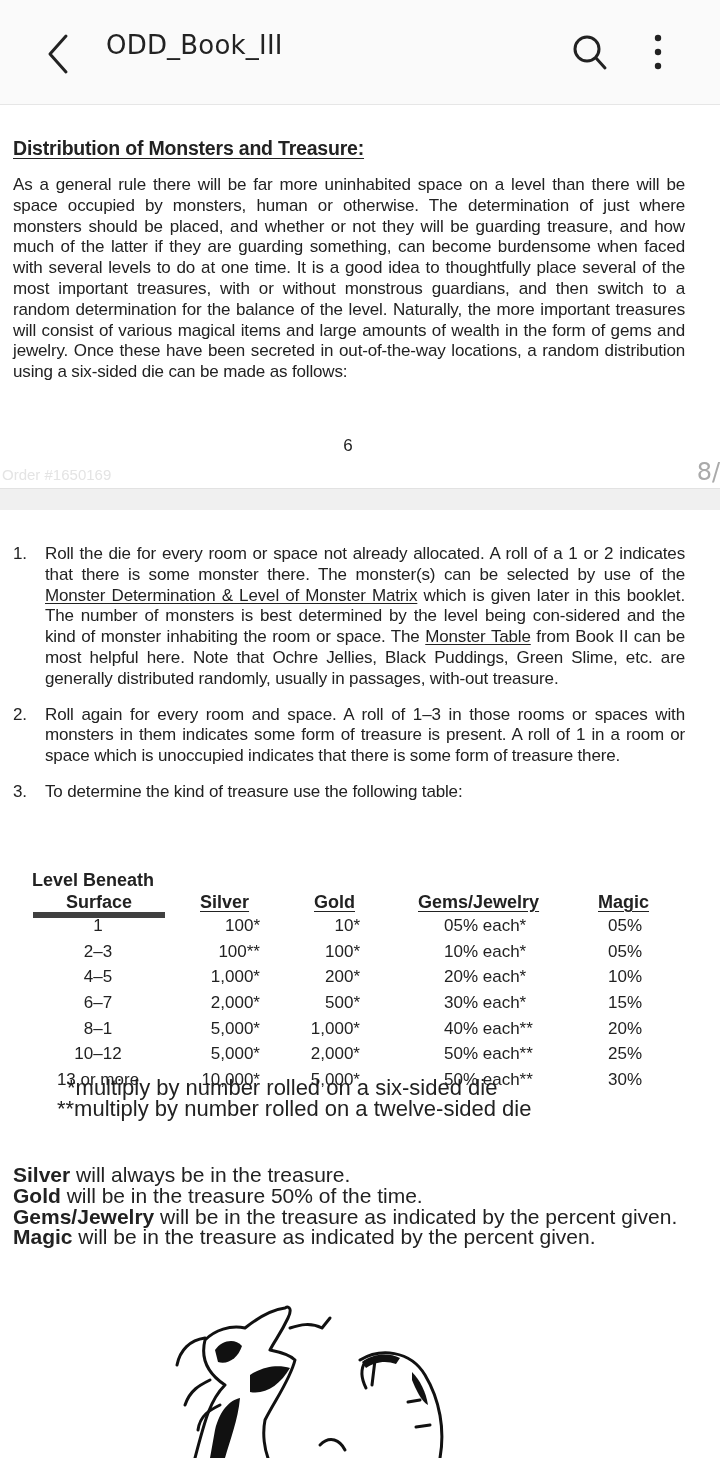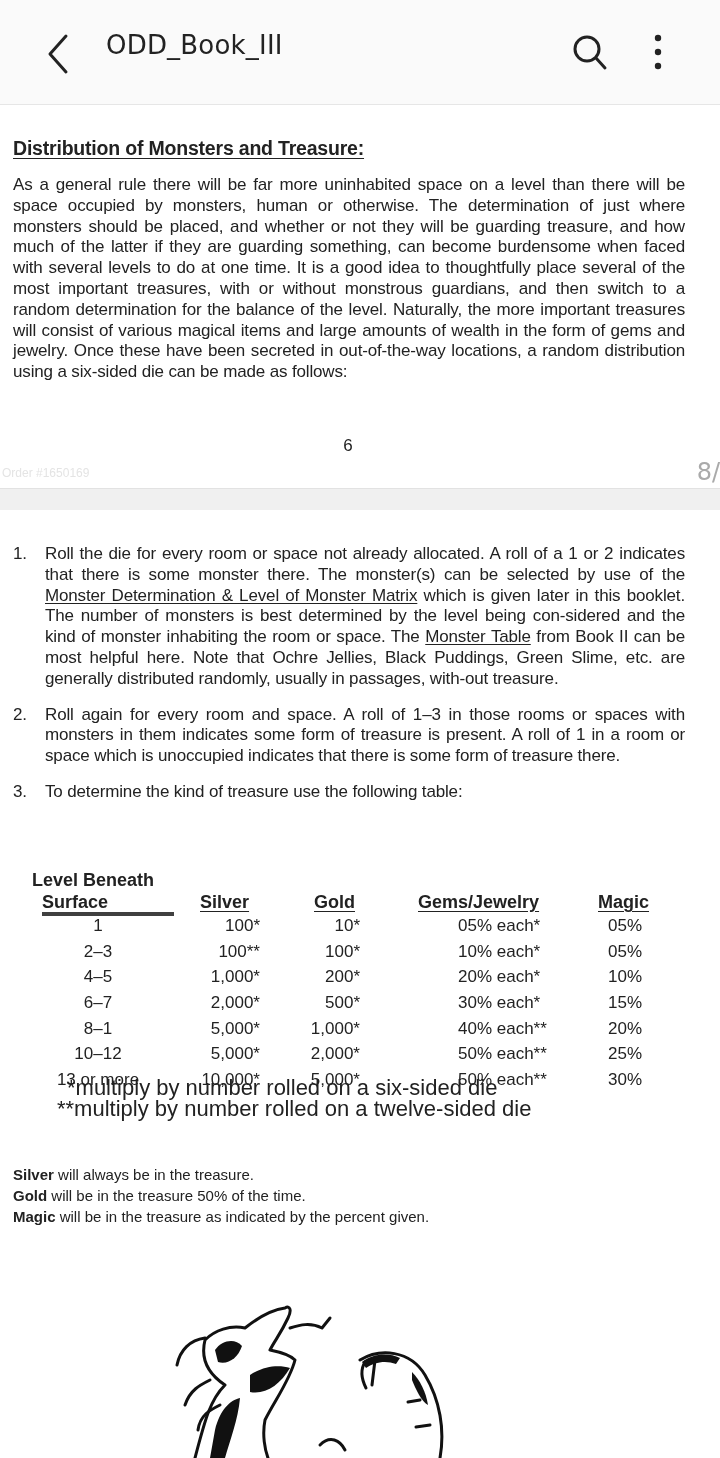--- a/index.html
+++ b/index.html
@@ -16,44 +16,44 @@
   
   .page { position: absolute; left: 0; width: 720px; background: #fff; }
   .page1 { top: 106px; height: 436px; }
   .page2 { top: 510px; height: 948px; }
   .gap { position: absolute; left: 0; top: 488px; width: 720px; height: 22px; background: #f0f0f0; border-top: 1px solid #e2e2e2; }
 
   .doc { font-family: "Liberation Sans Narrow", "Liberation Sans", sans-serif; color: #222; }
   .heading { position: absolute; left: 13px; top: 31px; font-size: 19.5px; font-weight: 700; text-decoration: underline; text-underline-offset: 3px; letter-spacing: -0.2px; }
   .para { position: absolute; left: 13px; top: 69px; width: 672px; font-size: 17px; line-height: 20.8px; text-align: justify; letter-spacing: -0.15px; }
   .page-num { position: absolute; left: 0; width: 696px; top: 330px; text-align: center; font-size: 17px; color: #222; }
-  .watermark { position: absolute; left: 2px; top: 360px; font-size: 12px; color: #e4e4e4; }
+  .watermark { position: absolute; left: 2px; top: 360px; font-size: 15px; color: #e4e4e4; }
   .page-indicator { position: absolute; right: 0; top: 352px; font-size: 24px; color: #aaa; font-family: "DejaVu Sans", sans-serif; }
 
   
   .list { position: absolute; left: 13px; top: 34px; width: 672px; font-size: 17px; line-height: 20.8px; letter-spacing: -0.15px; }
   .li { display: flex; margin-bottom: 15px; }
   .li-num { width: 32px; flex: none; }
   .li-text { flex: 1; text-align: justify; }
   .u { text-decoration: underline; text-underline-offset: 2px; }
 
   .tbl { position: absolute; left: 30px; top: 360px; width: 640px; font-size: 17px; }
   .tbl .hdr { position: relative; height: 46px; font-weight: 700; font-size: 18px; }
   .tbl .hdr span { position: absolute; }
   .tbl .row { position: relative; height: 25.7px; }
   .tbl .row span { position: absolute; top: 0; }
   .col-level { left: 0; width: 136px; text-align: center; }
   .col-silver { left: 150px; width: 80px; text-align: right; }
   .col-gold { left: 250px; width: 80px; text-align: right; }
-  .col-gems { left: 410px; width: 150px; text-align: left; padding-left: 18px; }
+  .col-gems { left: 396px; width: 150px; text-align: left; padding-left: 18px; }
   .col-magic { left: 560px; width: 70px; text-align: center; }
 
   .notes { position: absolute; left: 13px; top: 567px; font-size: 22px; line-height: 21px; margin-left: 44px; }
   .notes .n1 { padding-left: 10px; }
-  .legend { position: absolute; left: 13px; top: 655px; font-size: 15px; line-height: 20.8px; }
+  .legend { position: absolute; left: 13px; top: 655px; font-size: 21px; line-height: 20.8px; }
   .legend b { font-weight: 700; }
 
   .dragon { position: absolute; left: 150px; top: 770px; width: 320px; height: 178px; }
 </style>
 </head>
 <body>
 
 <div class="appbar">
   <div class="back-btn">
     <svg width="40" height="46" viewBox="0 0 40 46">
@@ -98,21 +98,21 @@
       </div>
       <div class="li">
         <span class="li-num">3.</span>
         <span class="li-text"><span>To determine the kind of treasure use the following table:</span></span>
       </div>
     </div>
 
   <div class="tbl">
     <div class="hdr">
       <span style="left:2px; top:0; width:136px; text-align:left;">Level Beneath</span>
-      <span style="left:12px; top:22px; width:132px; text-align:left; border-bottom:4px solid #404040; line-height:20px;">Surface</span>
+      <span style="left:3px; top:22px; width:132px; text-align:center; border-bottom:6px solid #404040; line-height:20px;">Surface</span>
       <span style="left:170px; top:22px; text-decoration:underline; text-underline-offset:3px;">Silver</span>
       <span style="left:284px; top:22px; text-decoration:underline; text-underline-offset:3px;">Gold</span>
       <span style="left:388px; top:22px; text-decoration:underline; text-underline-offset:3px;">Gems/Jewelry</span>
       <span style="left:568px; top:22px; text-decoration:underline; text-underline-offset:3px;">Magic</span>
     </div>
     <div id="tbl-body">
         <div class="row">
           <span class="col-level">1</span>
           <span class="col-silver">100*</span>
           <span class="col-gold">10*</span>
@@ -165,20 +165,21 @@
   </div>
 
   <div class="notes">
     <div class="n1">*multiply by number rolled on a six-sided die</div>
     <div>**multiply by number rolled on a twelve-sided die</div>
   </div>
 
   <div class="legend" id="legend">
       <div><b>Silver</b><span> will always be in the treasure.</span></div>
       <div><b>Gold</b><span> will be in the treasure 50% of the time.</span></div>
+      <div><b>Gems/Jewelry</b><span> will be in the treasure as indicated by the percent given.</span></div>
       <div><b>Magic</b><span> will be in the treasure as indicated by the percent given.</span></div>
     </div>
 
   <svg class="dragon" viewBox="0 0 320 178">
     <g fill="none" stroke="#111" stroke-width="3" stroke-linejoin="round" stroke-linecap="round">
       <path d="M45 178 C 55 140, 60 120, 75 105 C 60 95, 50 80, 55 60 C 65 50, 80 45, 95 48 C 105 40, 120 30, 135 28 C 140 25, 142 30, 138 38 C 130 55, 125 60, 120 70 C 130 72, 140 75, 145 80 C 140 100, 125 120, 115 140 C 112 155, 115 170, 118 178"></path>
       <path d="M140 48 C 150 45, 160 42, 172 48 L 180 38"></path>
       <path d="M55 58 C 40 60, 30 70, 27 85"></path>
       <path d="M60 100 C 50 105, 40 110, 35 125"></path>
       <path d="M70 125 C 60 130, 50 135, 48 150"></path>

